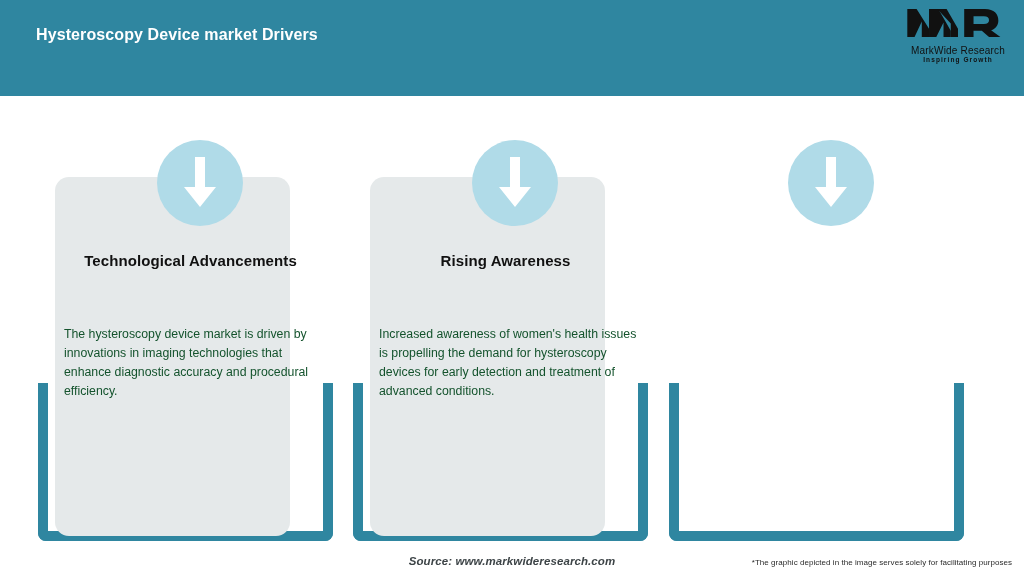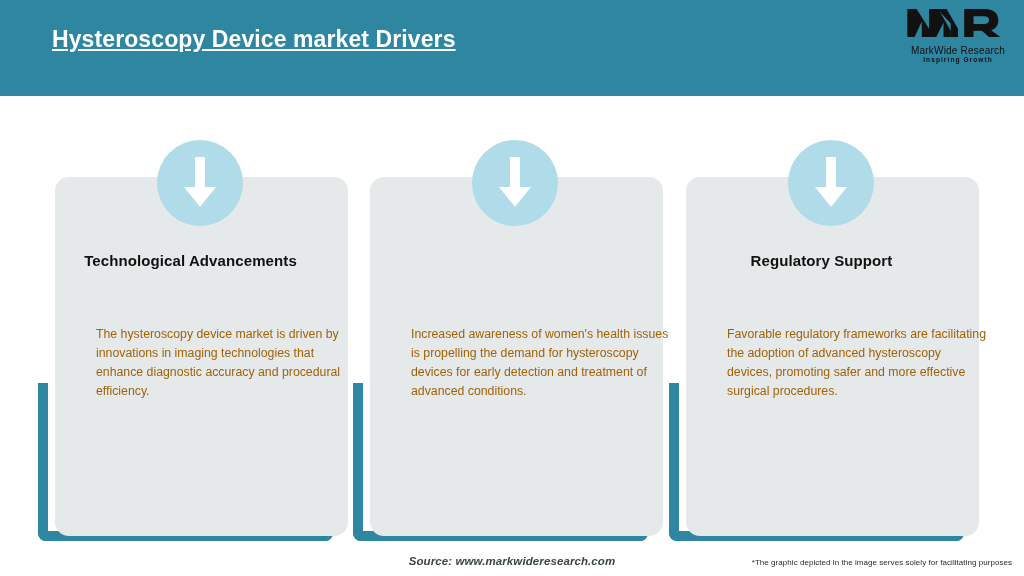--- a/index.html
+++ b/index.html
@@ -25,28 +25,27 @@
     position: absolute;
     left: 0;
     top: 0;
     width: 1024px;
     height: 96px;
     background: #2f86a0;
   }
 
   #header-title {
     position: absolute;
-    left: 52px;
+    left: 36px;
     top: 26px;
-    font-size: 23px;
+    font-size: 16px;
     font-weight: bold;
     color: #ffffff;
     letter-spacing: 0.1px;
     white-space: nowrap;
-    text-decoration: underline;
   }
 
   
   #logo {
     position: absolute;
     right: 14px;
     top: 8px;
     width: 104px;
     height: 52px;
     text-align: center;
@@ -109,21 +108,21 @@
     border-left: 10px solid #2f86a0;
     border-right: 10px solid #2f86a0;
     border-bottom: 10px solid #2f86a0;
     border-radius: 0 0 8px 8px;
   }
 
   .card {
     position: absolute;
     left: 22px;
     top: 81px;
-    width: 293px;
+    width: 235px;
     height: 359px;
     background: #e5e9ea;
     border-radius: 14px;
   }
 
   .card-title {
     position: absolute;
     left: 0;
     top: 75px;
     width: 271px;
@@ -134,23 +133,22 @@
     letter-spacing: 0.1px;
   }
 
   .card-body {
     position: absolute;
     left: 9px;
     top: 148px;
     width: 260px;
     font-size: 12.3px;
     line-height: 19px;
-    color: #a16207;
+    color: #14532d;
     text-align: left;
-    margin-left: 32px;
   }
 
   
   .icon-circle {
     position: absolute;
     left: 124px;
     top: 44px;
     width: 86px;
     height: 86px;
     border-radius: 50%;
@@ -223,35 +221,32 @@
       <div class="icon-circle">
         <svg viewBox="0 0 36 52" xmlns="http://www.w3.org/2000/svg">
           <polygon points="13,0 23,0 23,30 34,30 18,50 2,30 13,30" fill="#ffffff"></polygon>
         </svg>
       </div>
     </div>
 
     <div class="card-group g1">
       <div class="bracket"></div>
       <div class="card">
+        <div class="card-title">Rising Awareness</div>
         <div class="card-body">Increased awareness of women's health issues is propelling the demand for hysteroscopy devices for early detection and treatment of advanced conditions.</div>
       </div>
       <div class="icon-circle">
         <svg viewBox="0 0 36 52" xmlns="http://www.w3.org/2000/svg">
           <polygon points="13,0 23,0 23,30 34,30 18,50 2,30 13,30" fill="#ffffff"></polygon>
         </svg>
       </div>
     </div>
 
     <div class="card-group g2">
       <div class="bracket"></div>
-      <div class="card">
-        <div class="card-title">Regulatory Support</div>
-        <div class="card-body">Favorable regulatory frameworks are facilitating the adoption of advanced hysteroscopy devices, promoting safer and more effective surgical procedures.</div>
-      </div>
       <div class="icon-circle">
         <svg viewBox="0 0 36 52" xmlns="http://www.w3.org/2000/svg">
           <polygon points="13,0 23,0 23,30 34,30 18,50 2,30 13,30" fill="#ffffff"></polygon>
         </svg>
       </div>
     </div>
 
   </div>
 
   <div id="footer-source">Source: www.markwideresearch.com</div>

